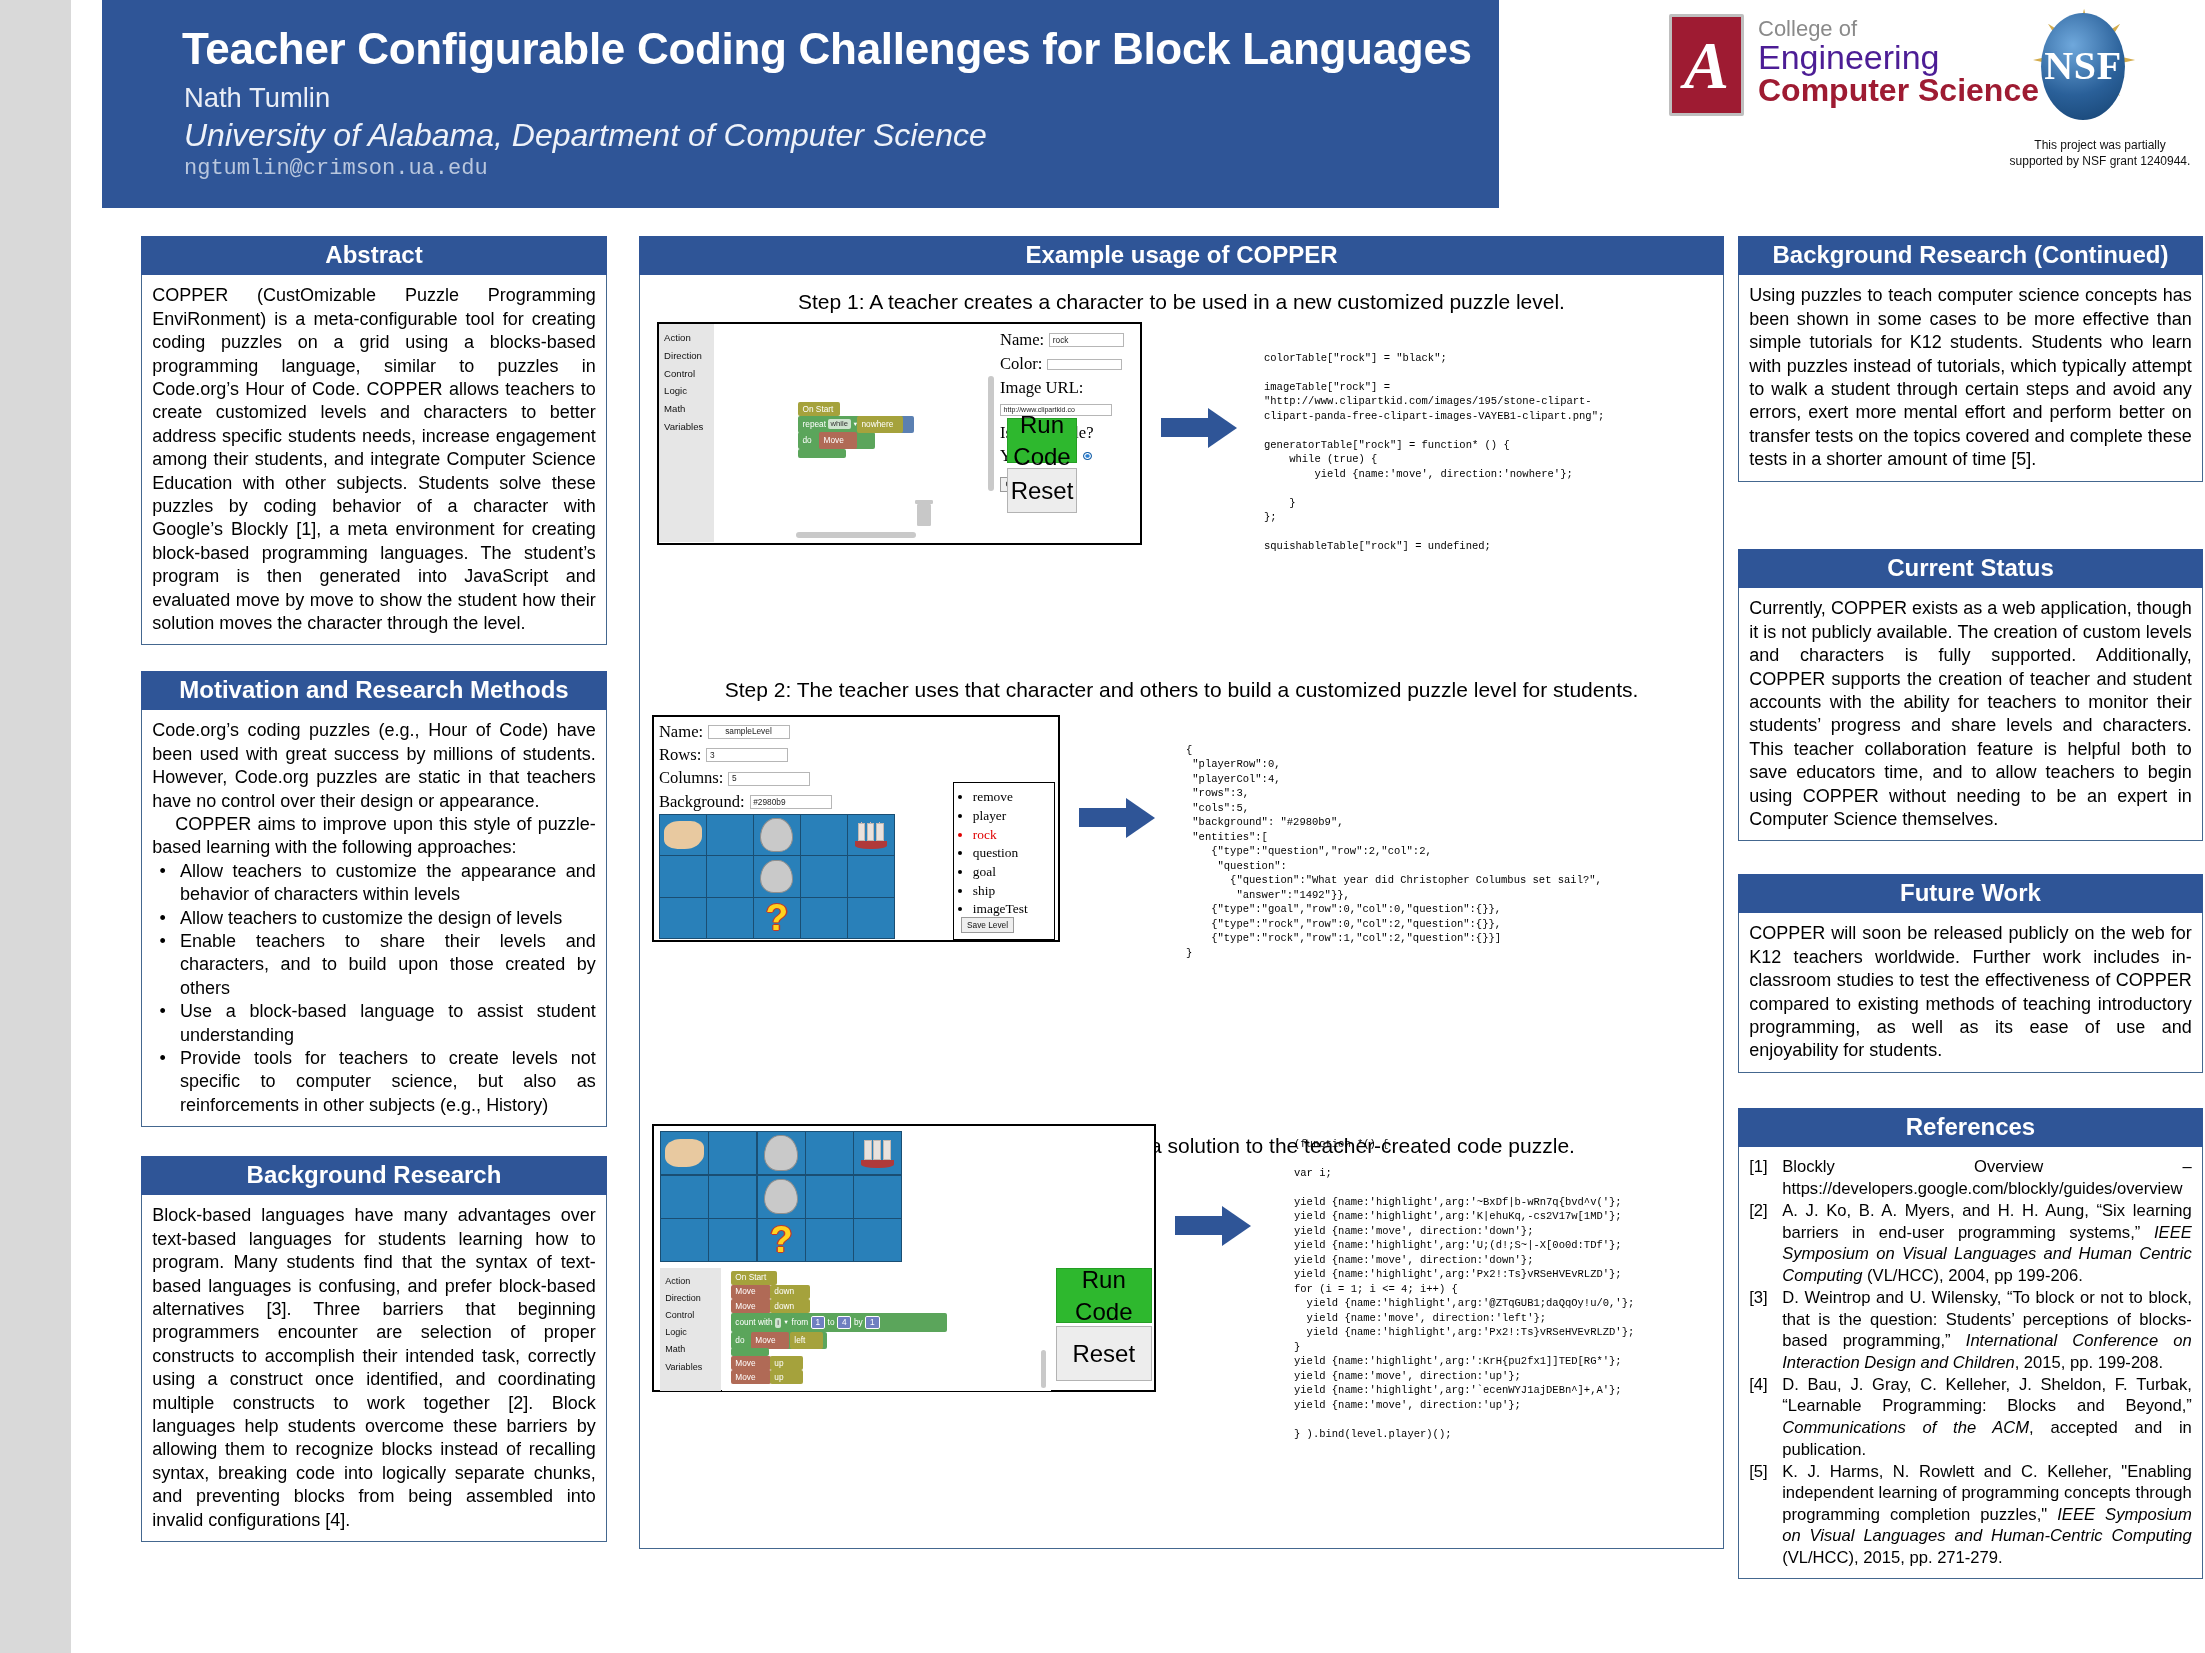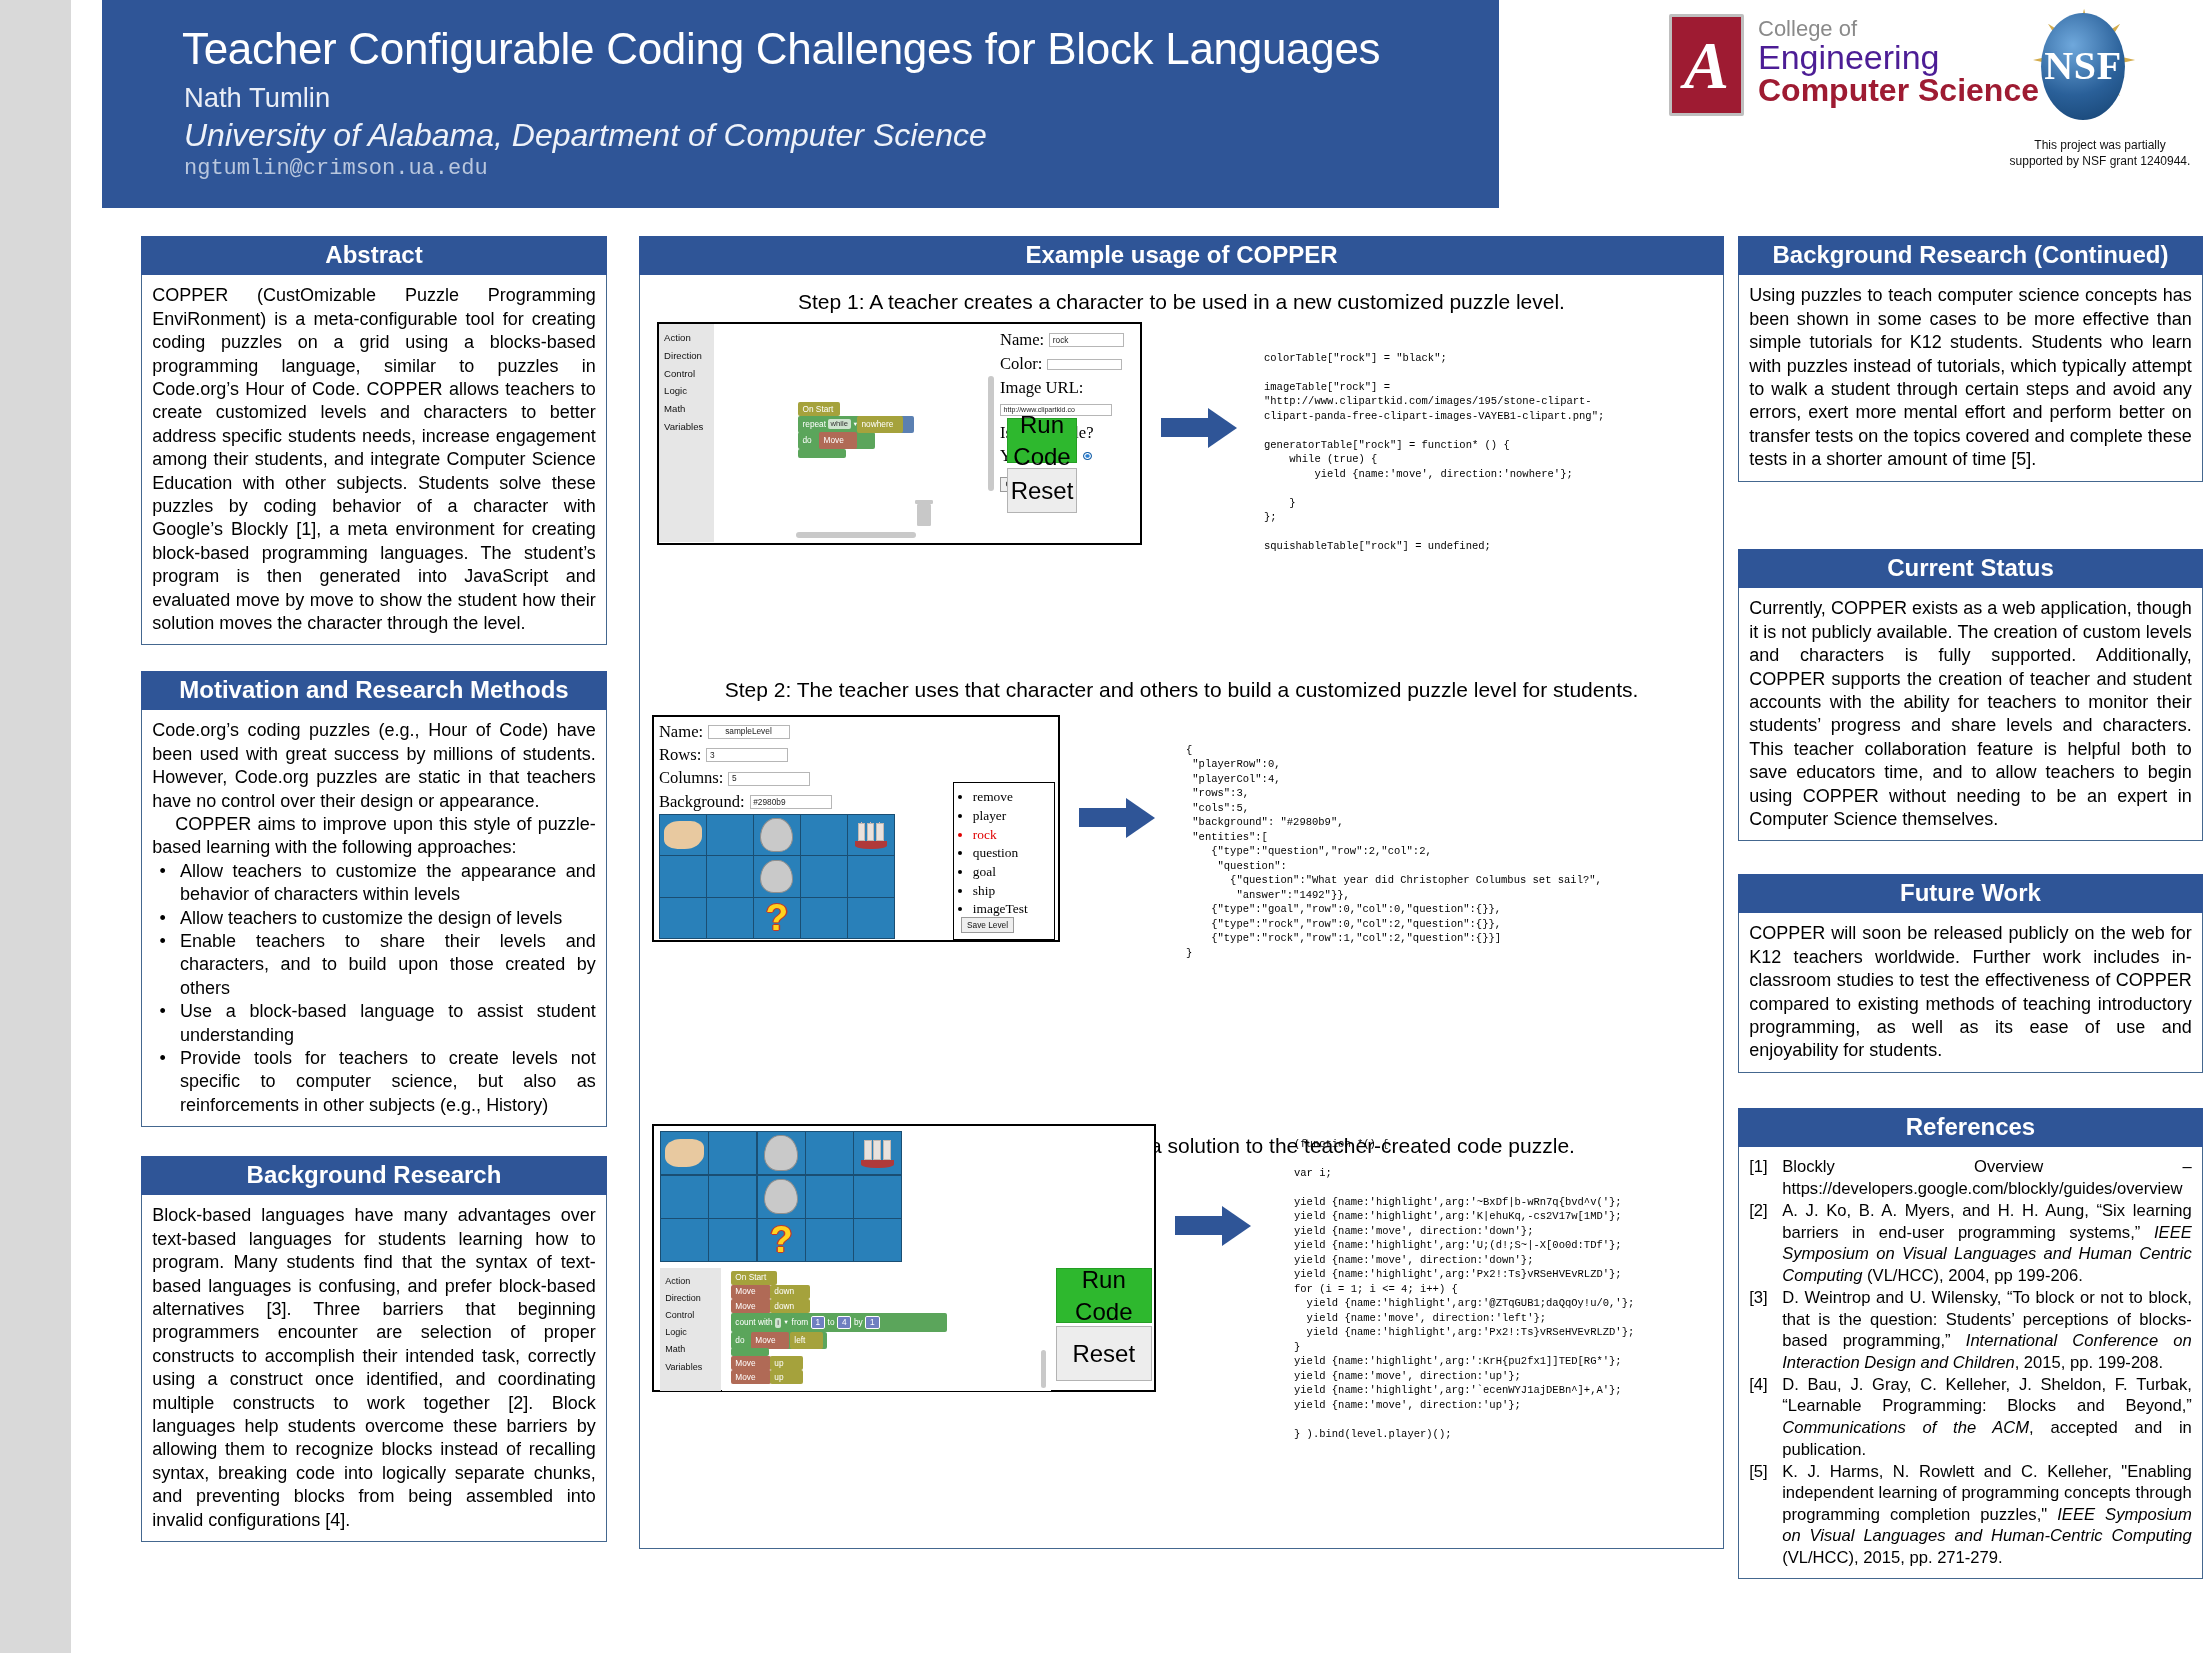--- a/index.html
+++ b/index.html
@@ -15,21 +15,21 @@
     background:#ffffff;
   }
 
   
   #header {
     position:absolute; left:31px; top:0; width:1397px; height:208px;
     background:#2f5597;
   }
   #header .title {
     position:absolute; left:80px; top:24px; width:1295px;
-    color:#ffffff; font-size:44px; font-weight:normal; letter-spacing:-0.3px;
+    color:#ffffff; font-size:44px; font-weight:bold; letter-spacing:-0.3px;
     font-family:"Liberation Sans Narrow","Liberation Sans", sans-serif;
   }
   #header .author {
     position:absolute; left:82px; top:82px;
     color:#eaeef6; font-size:27.4px;
   }
   #header .affil {
     position:absolute; left:82px; top:117px;
     color:#eef2f9; font-size:32px; font-style:italic;
   }

